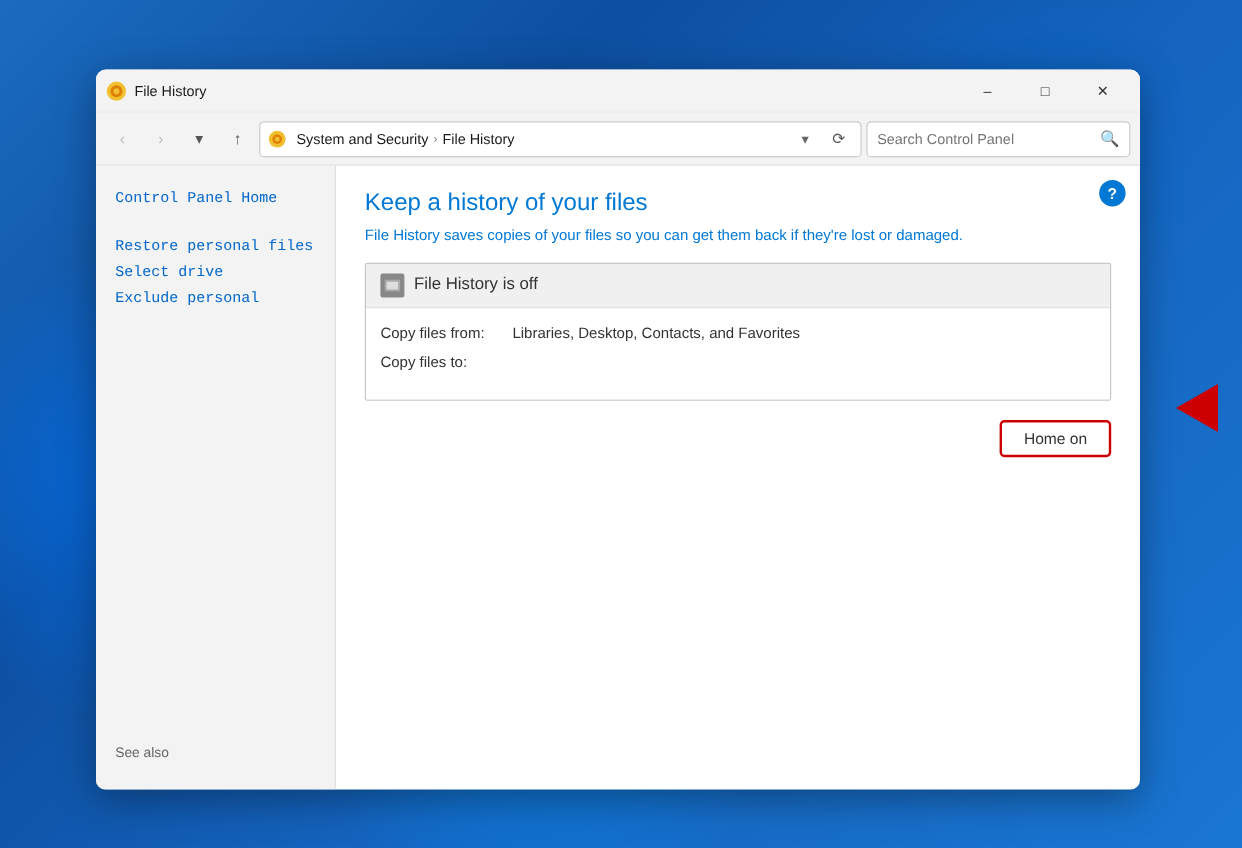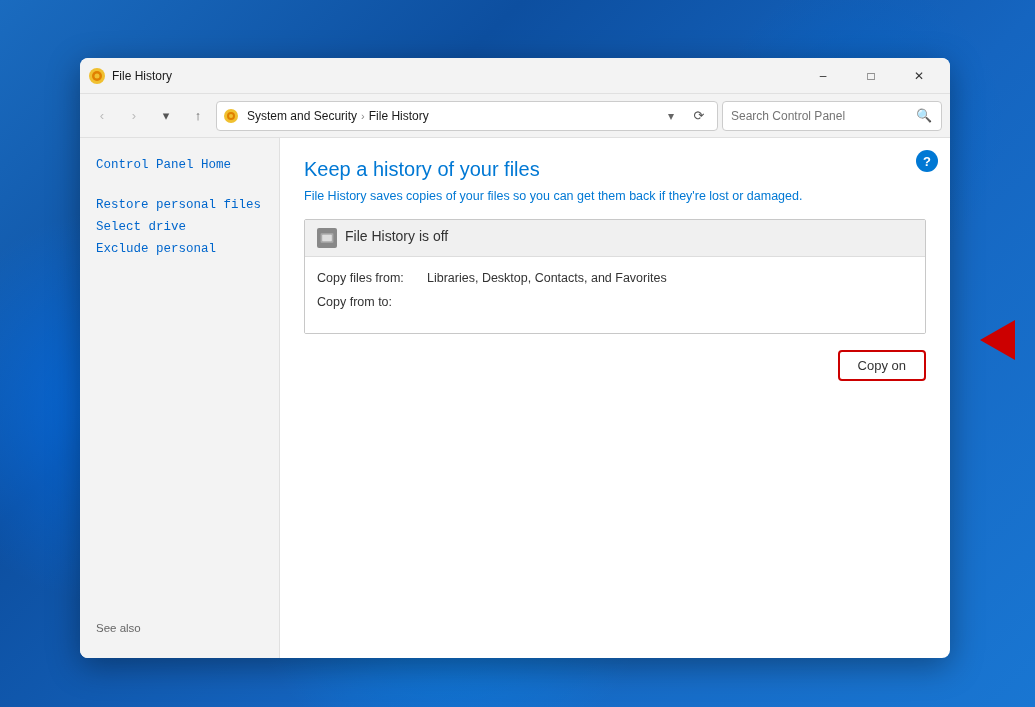--- a/index.html
+++ b/index.html
@@ -495,24 +495,24 @@
             </svg>
           </div>
           <span class="fh-header-title">File History is off</span>
         </div>
         <div class="fh-body">
           <div class="fh-row">
             <span class="fh-label">Copy files from:</span>
             <span class="fh-value">Libraries, Desktop, Contacts, and Favorites</span>
           </div>
           <div class="fh-row">
-            <span class="fh-label">Copy from to:</span>
+            <span class="fh-label">Copy files to:</span>
           </div>
         </div>
       </div>
 
       <div class="turn-on-area">
-        <button class="turn-on-btn">Copy on</button>
+        <button class="turn-on-btn">Home on</button>
       </div>
 
     </div>
   </div>
 </div>
 
 </body></html>

